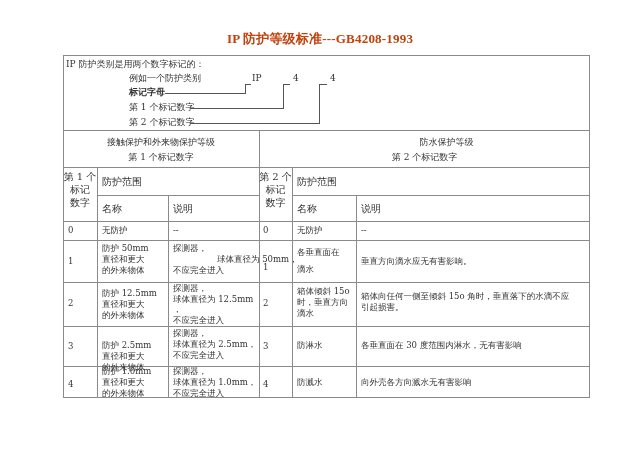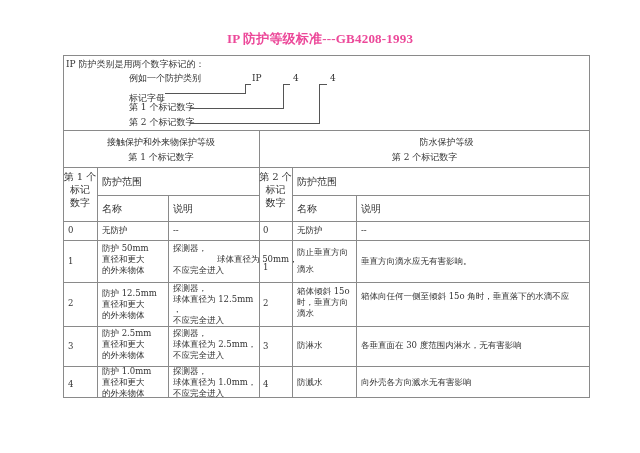--- a/index.html
+++ b/index.html
@@ -18,21 +18,21 @@
     .title {
       position: absolute;
       left: 0;
       width: 640px;
       top: 30px;
       text-align: center;
       font-family: "Liberation Serif", "DejaVu Serif", serif;
       font-weight: bold;
       font-size: 13px;
       letter-spacing: 0.2px;
-      color: #ec4899;
+      color: #c2410c;
     }
     .box {
       position: absolute;
       border: 1px solid #8a8a8a;
       box-sizing: border-box;
     }
     .hline {
       position: absolute;
       height: 1px;
       background: #8a8a8a;
@@ -74,21 +74,21 @@
 
 <div class="title">IP 防护等级标准---GB4208-1993</div>
 
 <div class="box" style="left:63px; top:55px; width:527px; height:343px;"></div>
 
 <div class="txt" style="left:66px; top:58px;">IP 防护类别是用两个数字标记的：</div>
 <div class="txt" style="left:129px; top:72px;">例如一个防护类别</div>
 <div class="txt" style="left:252px; top:72px;">IP</div>
 <div class="txt" style="left:293px; top:72px;">4</div>
 <div class="txt" style="left:330px; top:72px;">4</div>
-<div class="txt" style="left:129px; top:92px;">标记字母</div>
+<div class="txt" style="left:129px; top:86px;font-weight:bold;">标记字母</div>
 <div class="txt" style="left:129px; top:101px;">第 1 个标记数字</div>
 <div class="txt" style="left:129px; top:116px;">第 2 个标记数字</div>
 
 <div class="lead" style="left:165px; top:93px; width:80px;"></div>
 <div class="leadv" style="left:245px; top:84px; height:10px;"></div>
 <div class="lead" style="left:245px; top:84px; width:6px;"></div>
 
 <div class="lead" style="left:190px; top:108px; width:93px;"></div>
 <div class="leadv" style="left:283px; top:84px; height:25px;"></div>
 <div class="lead" style="left:283px; top:84px; width:7px;"></div>
@@ -159,21 +159,21 @@
   <div class="txt sm" style="position:static;">的外来物体</div>
 </div>
 <div style="position:absolute; left:173px; top:283px;">
   <div class="txt sm" style="position:static; line-height:10.5px;">探测器，</div>
   <div class="txt sm" style="position:static; line-height:10.5px;">球体直径为 12.5mm</div>
   <div class="txt sm" style="position:static; line-height:10.5px;">，</div>
   <div class="txt sm" style="position:static; line-height:10.5px;">不应完全进入</div>
 </div>
 
 <div class="txt sm" style="left:68px; top:341px;">3</div>
-<div style="position:absolute; left:102px; top:328px;">
+<div style="position:absolute; left:102px; top:340px;">
   <div class="txt sm" style="position:static;">防护 2.5mm</div>
   <div class="txt sm" style="position:static;">直径和更大</div>
   <div class="txt sm" style="position:static;">的外来物体</div>
 </div>
 <div style="position:absolute; left:173px; top:328px;">
   <div class="txt sm" style="position:static;">探测器，</div>
   <div class="txt sm" style="position:static;">球体直径为 2.5mm，</div>
   <div class="txt sm" style="position:static;">不应完全进入</div>
 </div>
 
@@ -188,33 +188,34 @@
   <div class="txt sm" style="position:static;">球体直径为 1.0mm，</div>
   <div class="txt sm" style="position:static;">不应完全进入</div>
 </div>
 
 <div class="txt sm" style="left:263px; top:225px;">0</div>
 <div class="txt sm" style="left:297px; top:225px;">无防护</div>
 <div class="txt sm" style="left:361px; top:225px;">--</div>
 
 <div class="txt sm" style="left:263px; top:262px;">1</div>
 <div style="position:absolute; left:297px; top:244px;">
-  <div class="txt sm" style="position:static; line-height:17px;">防止垂直方向</div>
+  <div class="txt sm" style="position:static; line-height:17px;">各垂直面在</div>
   <div class="txt sm" style="position:static; line-height:17px;">滴水</div>
 </div>
 <div class="txt sm" style="left:361px; top:256px;">垂直方向滴水应无有害影响。</div>
 
 <div class="txt sm" style="left:263px; top:298px;">2</div>
 <div style="position:absolute; left:297px; top:286px;">
   <div class="txt sm" style="position:static;">箱体倾斜 15o</div>
   <div class="txt sm" style="position:static;">时，垂直方向</div>
   <div class="txt sm" style="position:static;">滴水</div>
 </div>
 <div style="position:absolute; left:361px; top:291px;">
   <div class="txt sm" style="position:static;">箱体向任何一侧至倾斜 15o 角时，垂直落下的水滴不应</div>
+  <div class="txt sm" style="position:static;">引起损害。</div>
 </div>
 
 <div class="txt sm" style="left:263px; top:341px;">3</div>
 <div class="txt sm" style="left:297px; top:340px;">防淋水</div>
 <div class="txt sm" style="left:361px; top:340px;">各垂直面在 30 度范围内淋水，无有害影响</div>
 
 <div class="txt sm" style="left:263px; top:379px;">4</div>
 <div class="txt sm" style="left:297px; top:377px;">防溅水</div>
 <div class="txt sm" style="left:361px; top:377px;">向外壳各方向溅水无有害影响</div>
 

